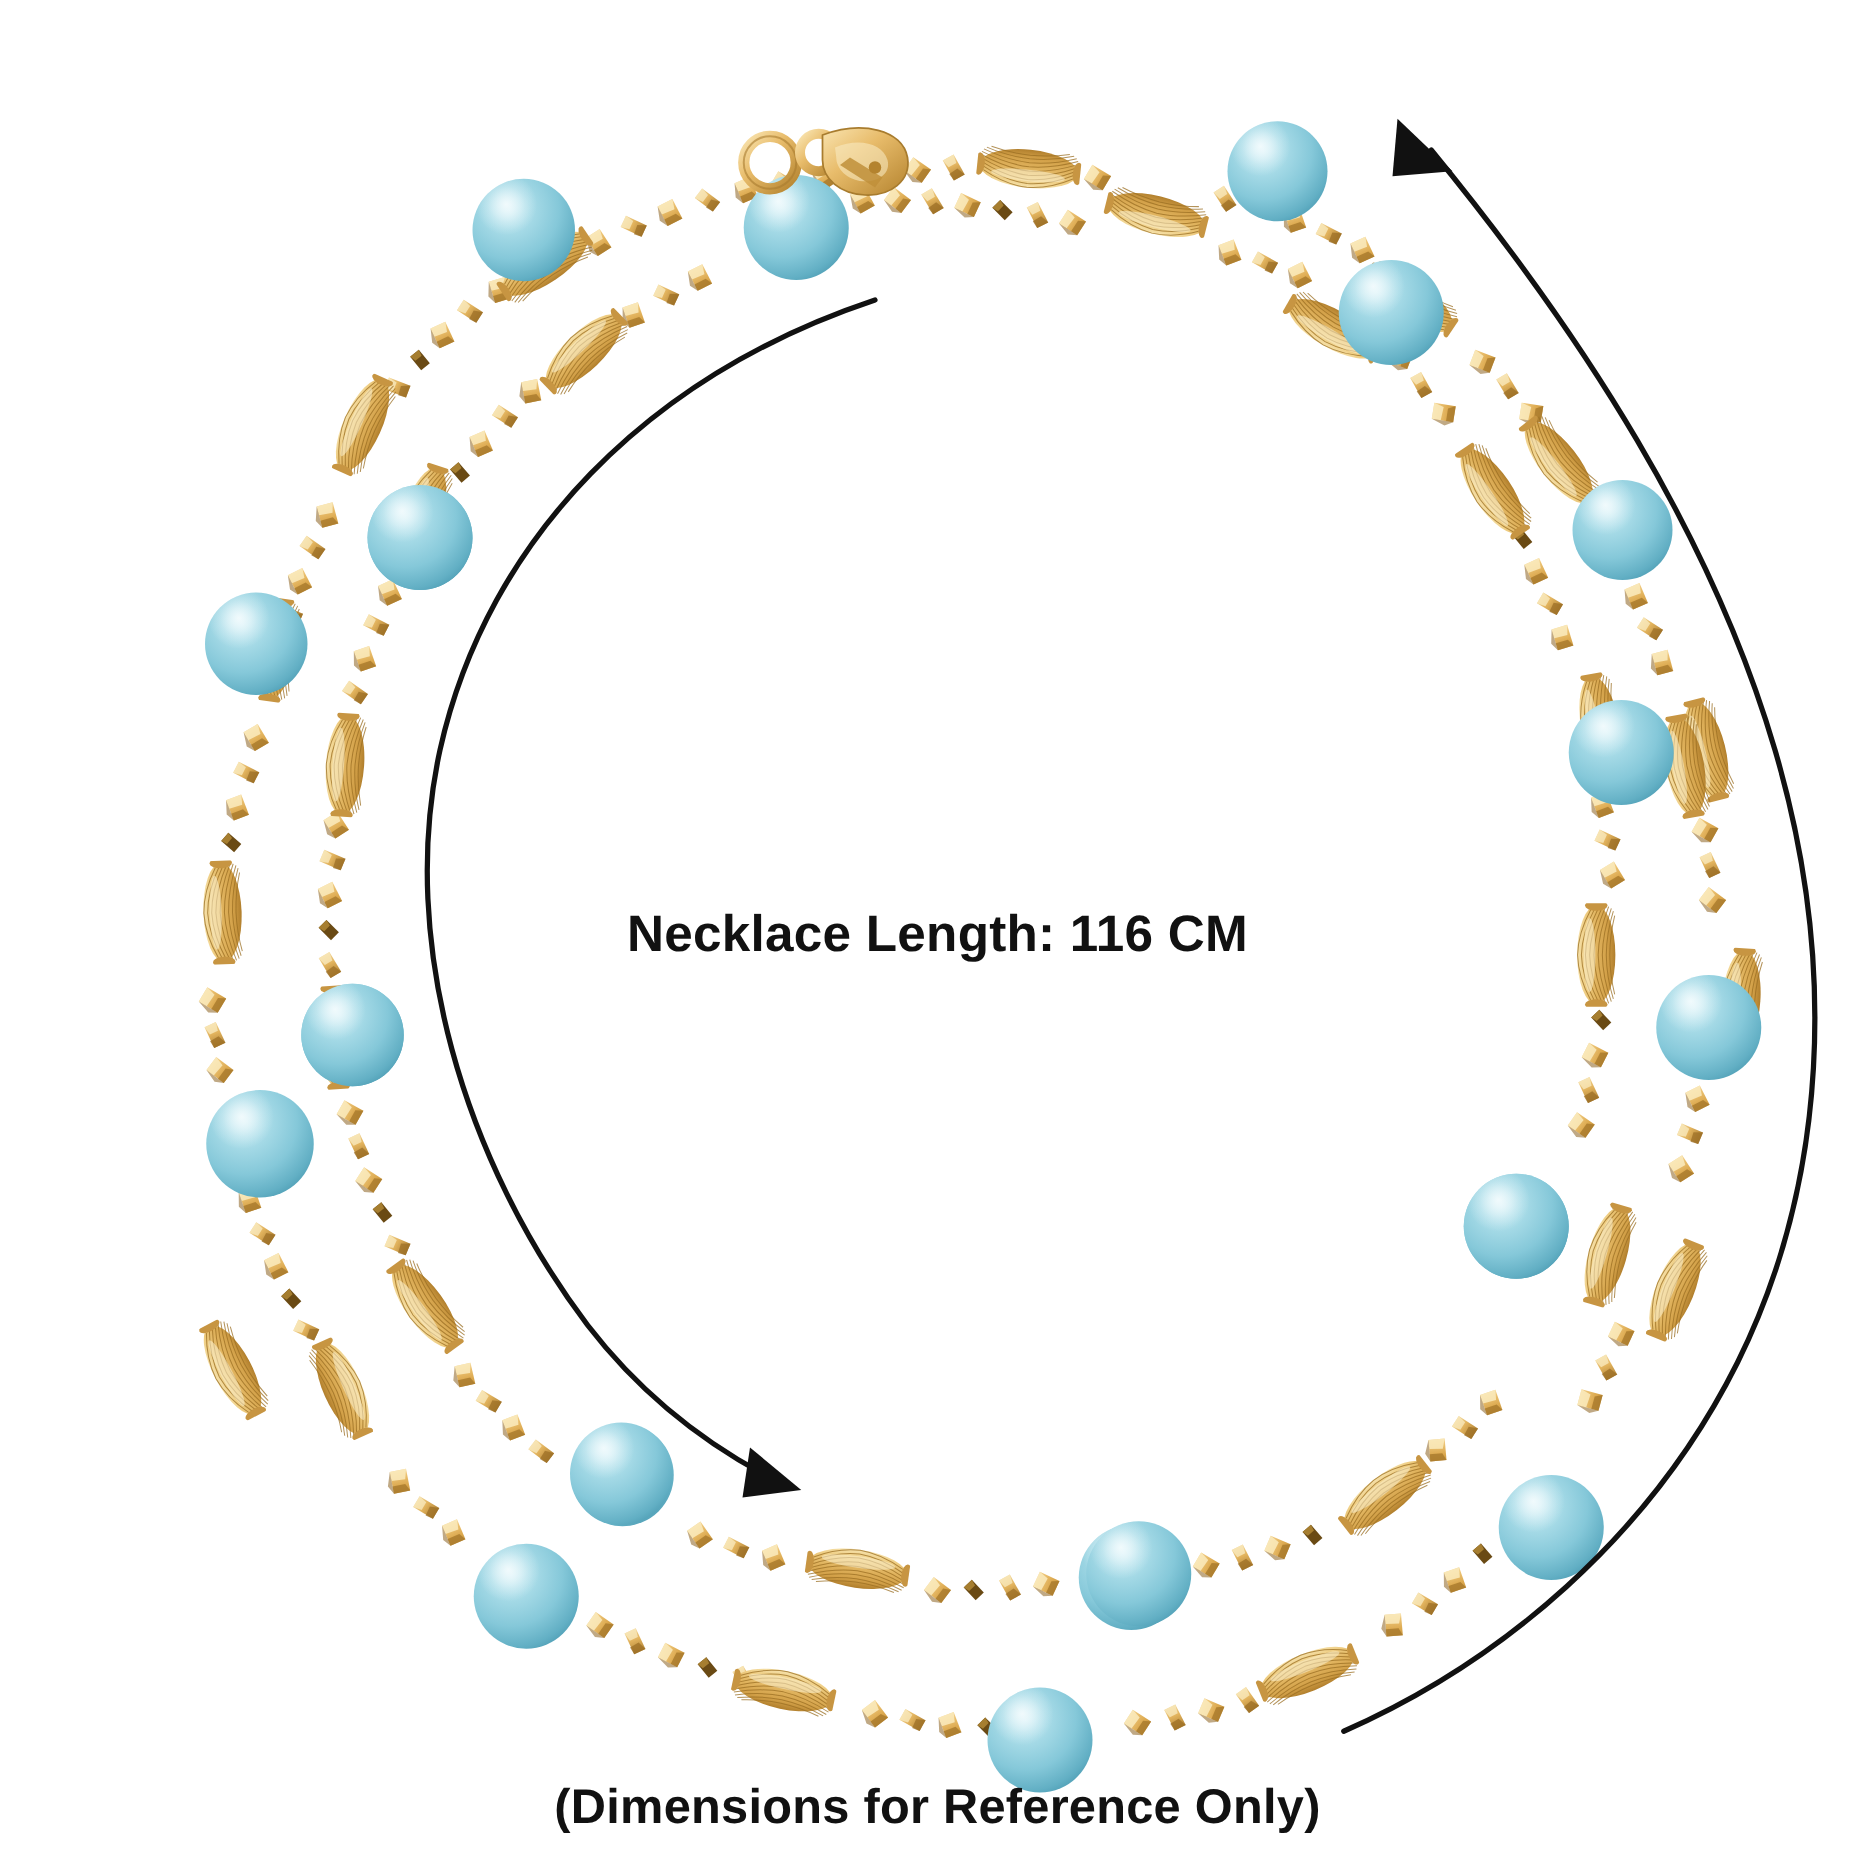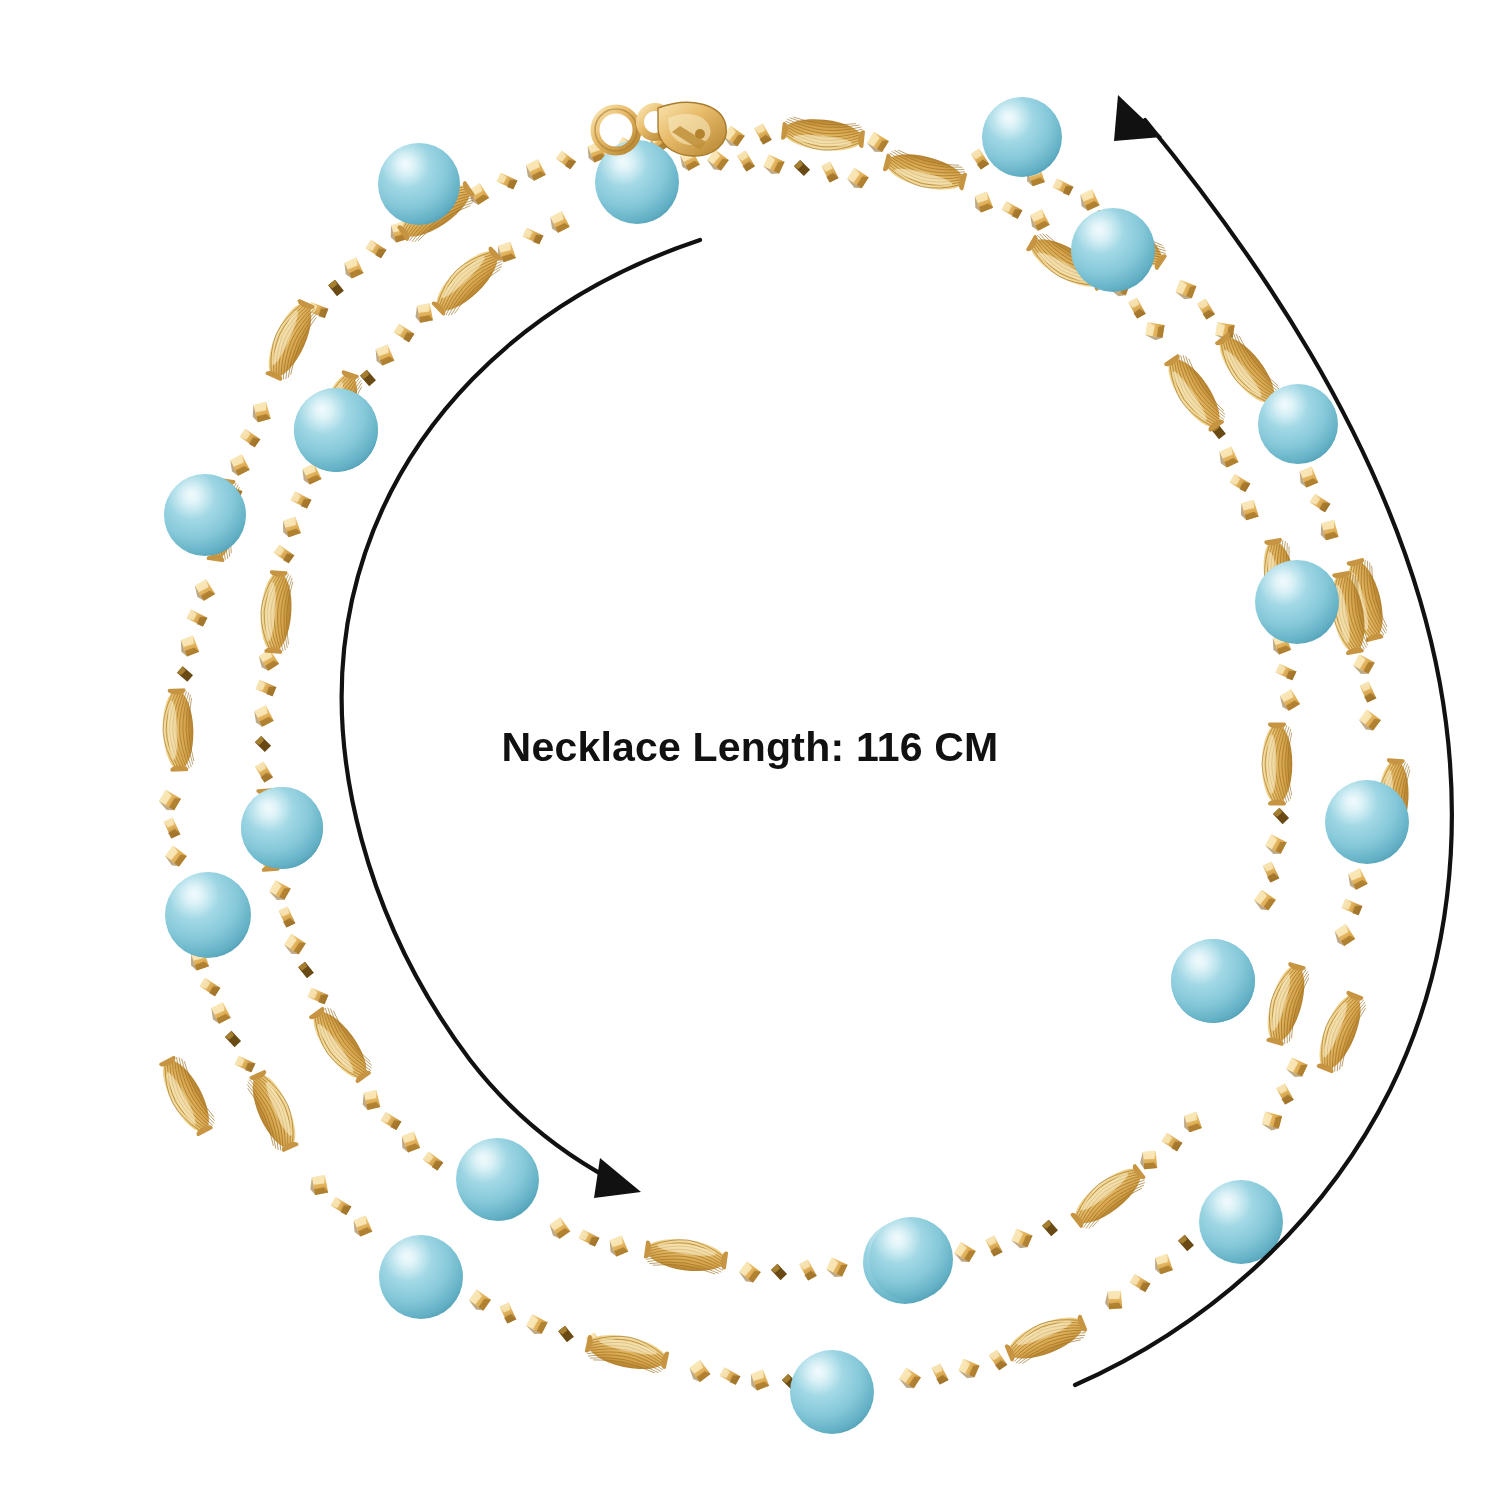--- a/index.html
+++ b/index.html
@@ -485,14 +485,15 @@
       <path d="M 1075,1385
                C 1200,1330 1320,1230 1390,1090
                C 1462,945 1470,770 1420,600
                C 1370,430 1268,270 1145,120" fill="none" stroke="#111111" stroke-width="4.2" stroke-linecap="round"></path>
       <polygon points="1118,95 1162,137 1114,141" fill="#111111"></polygon>
     </g>
   </svg>
 
   <div class="overlay-text" id="length-label">Necklace Length: 116 CM</div>
 
+  <div class="overlay-text" id="reference-caption">(Dimensions for Reference Only)</div>
 
 </div>
 
 </body></html>

